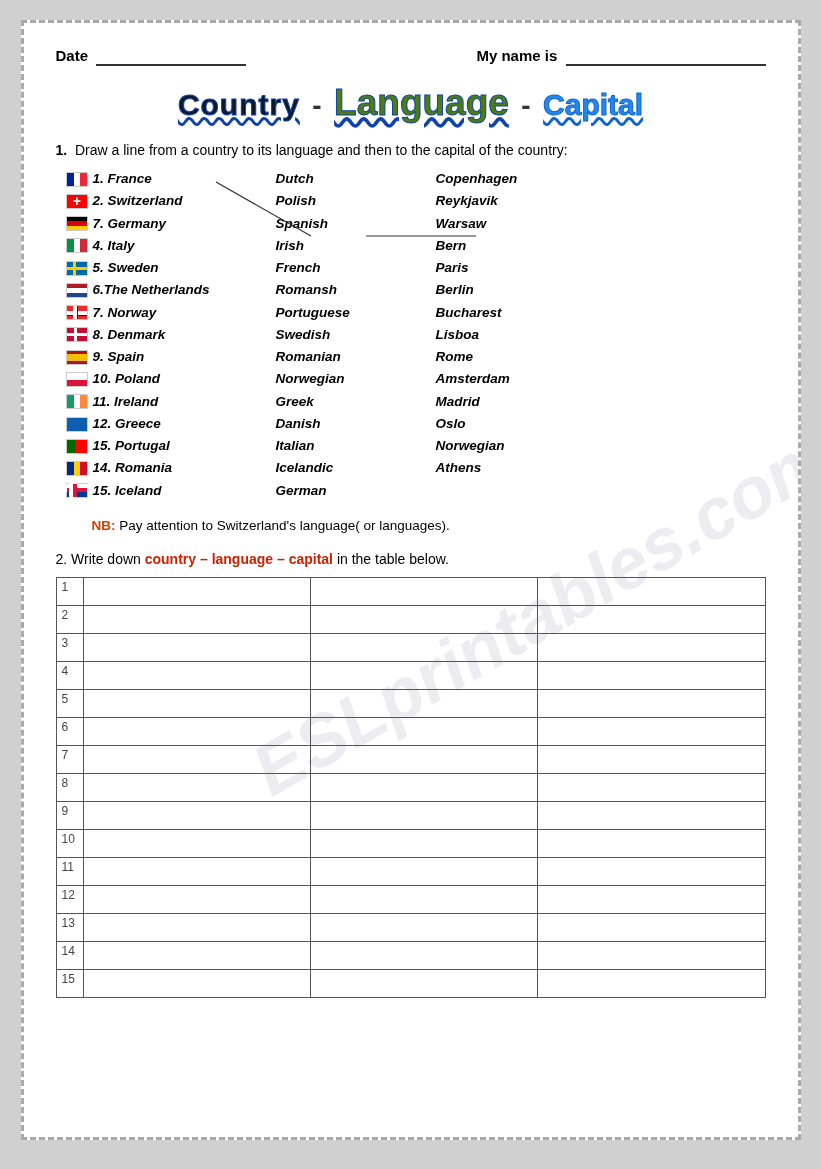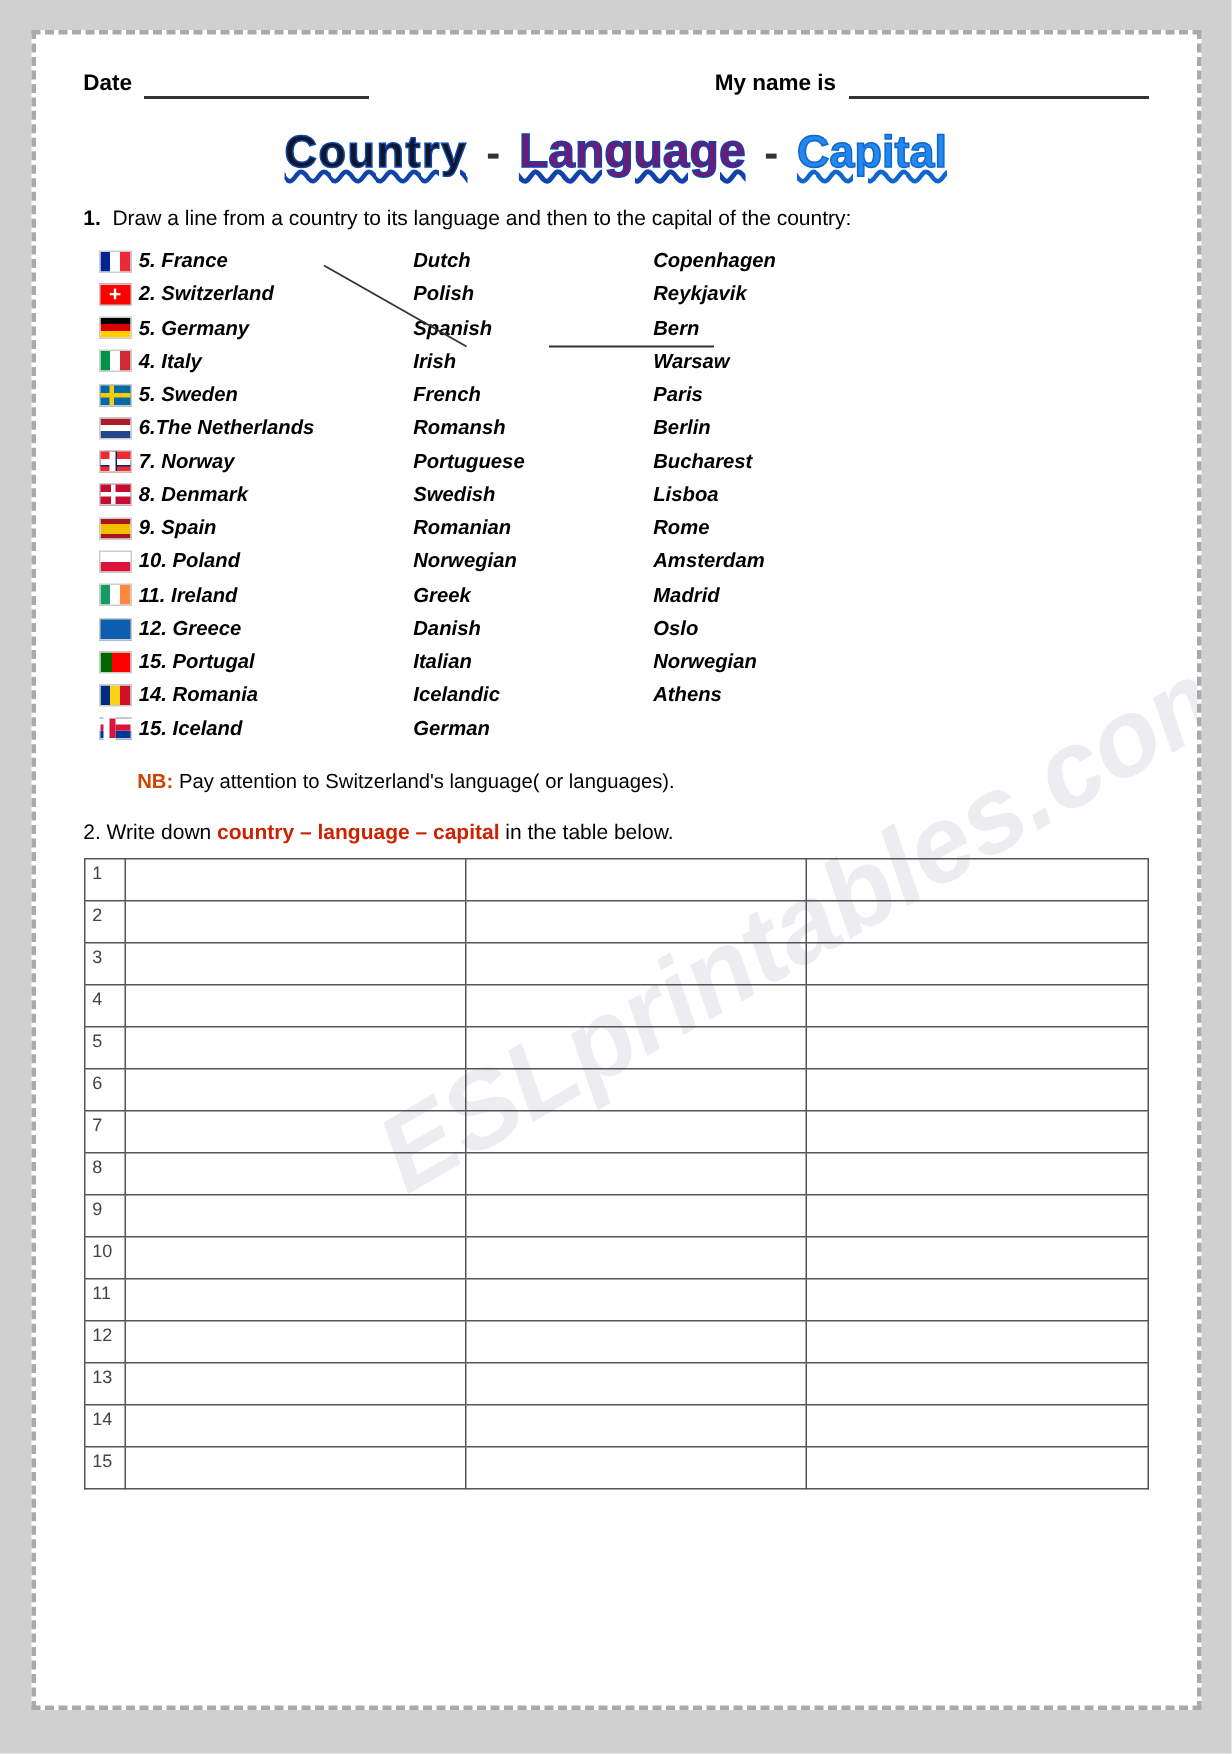--- a/index.html
+++ b/index.html
@@ -76,23 +76,23 @@
       letter-spacing: 1px;
       -webkit-text-stroke: 1px #1144aa;
     }
     .title-sep {
       font-size: 28px;
       font-weight: bold;
       color: #333;
       margin: 0 8px;
     }
     .title-language {
-      font-size: 32px;
-      font-weight: bold;
-      color: #701a75;
+      font-size: 37px;
+      font-weight: bold;
+      color: #4d7c0f;
       font-family: 'Comic Sans MS', cursive, sans-serif;
       text-decoration: underline wavy;
       -webkit-text-stroke: 1px #1144aa;
     }
     .title-capital {
       font-size: 30px;
       font-weight: bold;
       color: #2288ee;
       font-family: 'Comic Sans MS', cursive, sans-serif;
       text-decoration: underline wavy;
@@ -316,29 +316,29 @@
 
       <svg class="svg-overlay" xmlns="http://www.w3.org/2000/svg">
 
         <line x1="160" y1="14" x2="255" y2="68" stroke="#333" stroke-width="1.2"></line>
         <line x1="310" y1="68" x2="420" y2="68" stroke="#333" stroke-width="1.2"></line>
       </svg>
 
       <div class="col-countries">
         <div class="country-item">
           <span class="flag flag-france"></span>
-          <span><em><strong>5. France</strong></em></span>
+          <span><em><strong>1. France</strong></em></span>
         </div>
         <div class="country-item">
           <span class="flag flag-switzerland"></span>
           <span><em><strong>2. Switzerland</strong></em></span>
         </div>
         <div class="country-item">
           <span class="flag flag-germany"></span>
-          <span><em><strong>5. Germany</strong></em></span>
+          <span><em><strong>7. Germany</strong></em></span>
         </div>
         <div class="country-item">
           <span class="flag flag-italy"></span>
           <span><em><strong>4. Italy</strong></em></span>
         </div>
         <div class="country-item">
           <span class="flag flag-sweden"></span>
           <span><em><strong>5. Sweden</strong></em></span>
         </div>
         <div class="country-item">
@@ -432,24 +432,24 @@
       </div>
 
       <div class="col-capitals">
         <div class="capital-item">
             <em><strong>Copenhagen</strong></em>
           </div>
         <div class="capital-item">
             <em><strong>Reykjavik</strong></em>
           </div>
         <div class="capital-item">
+            <em><strong>Warsaw</strong></em>
+          </div>
+        <div class="capital-item">
             <em><strong>Bern</strong></em>
-          </div>
-        <div class="capital-item">
-            <em><strong>Warsaw</strong></em>
           </div>
         <div class="capital-item">
             <em><strong>Paris</strong></em>
           </div>
         <div class="capital-item">
             <em><strong>Berlin</strong></em>
           </div>
         <div class="capital-item">
             <em><strong>Bucharest</strong></em>
           </div>

